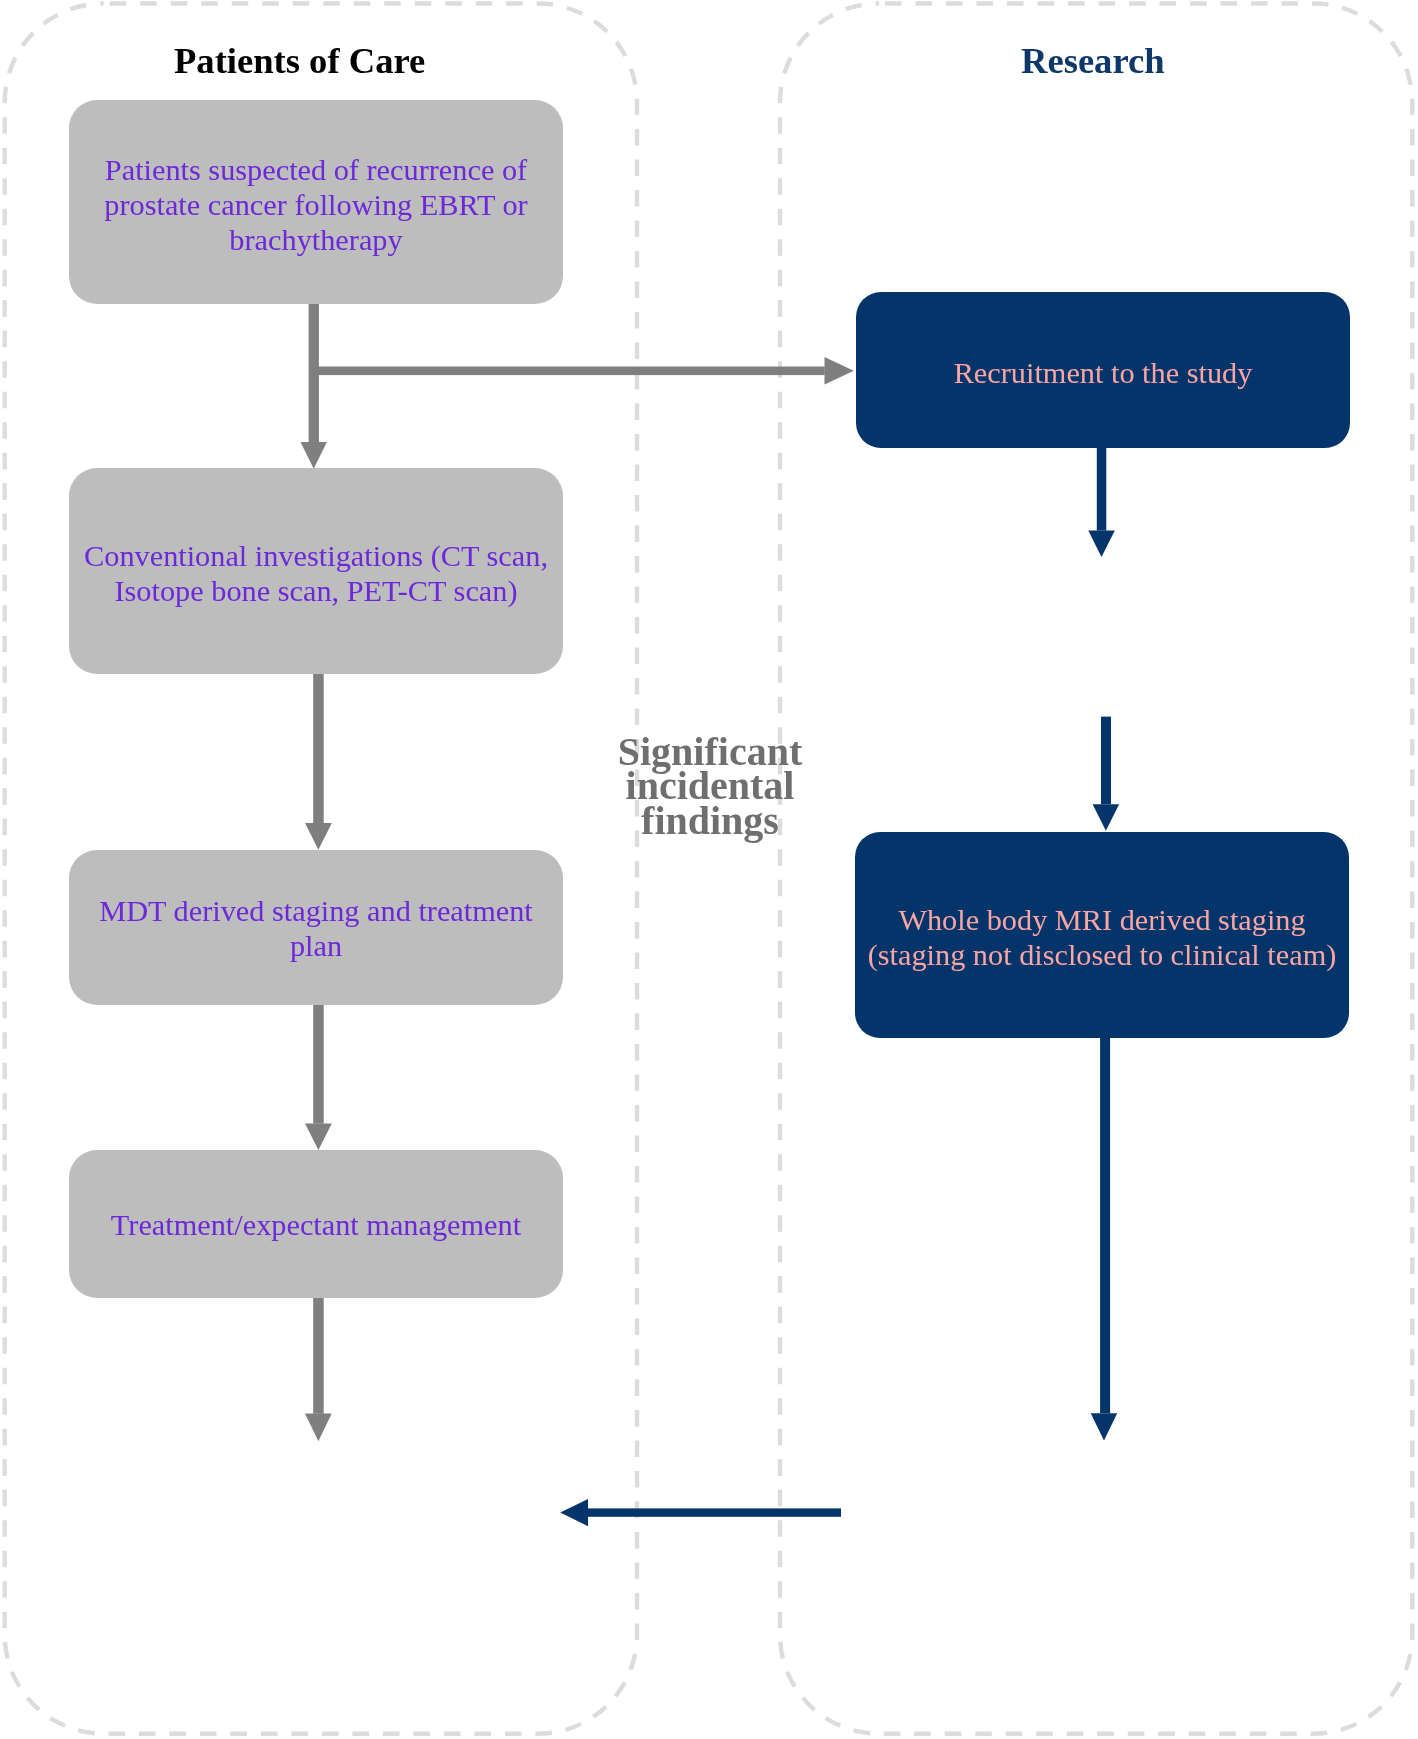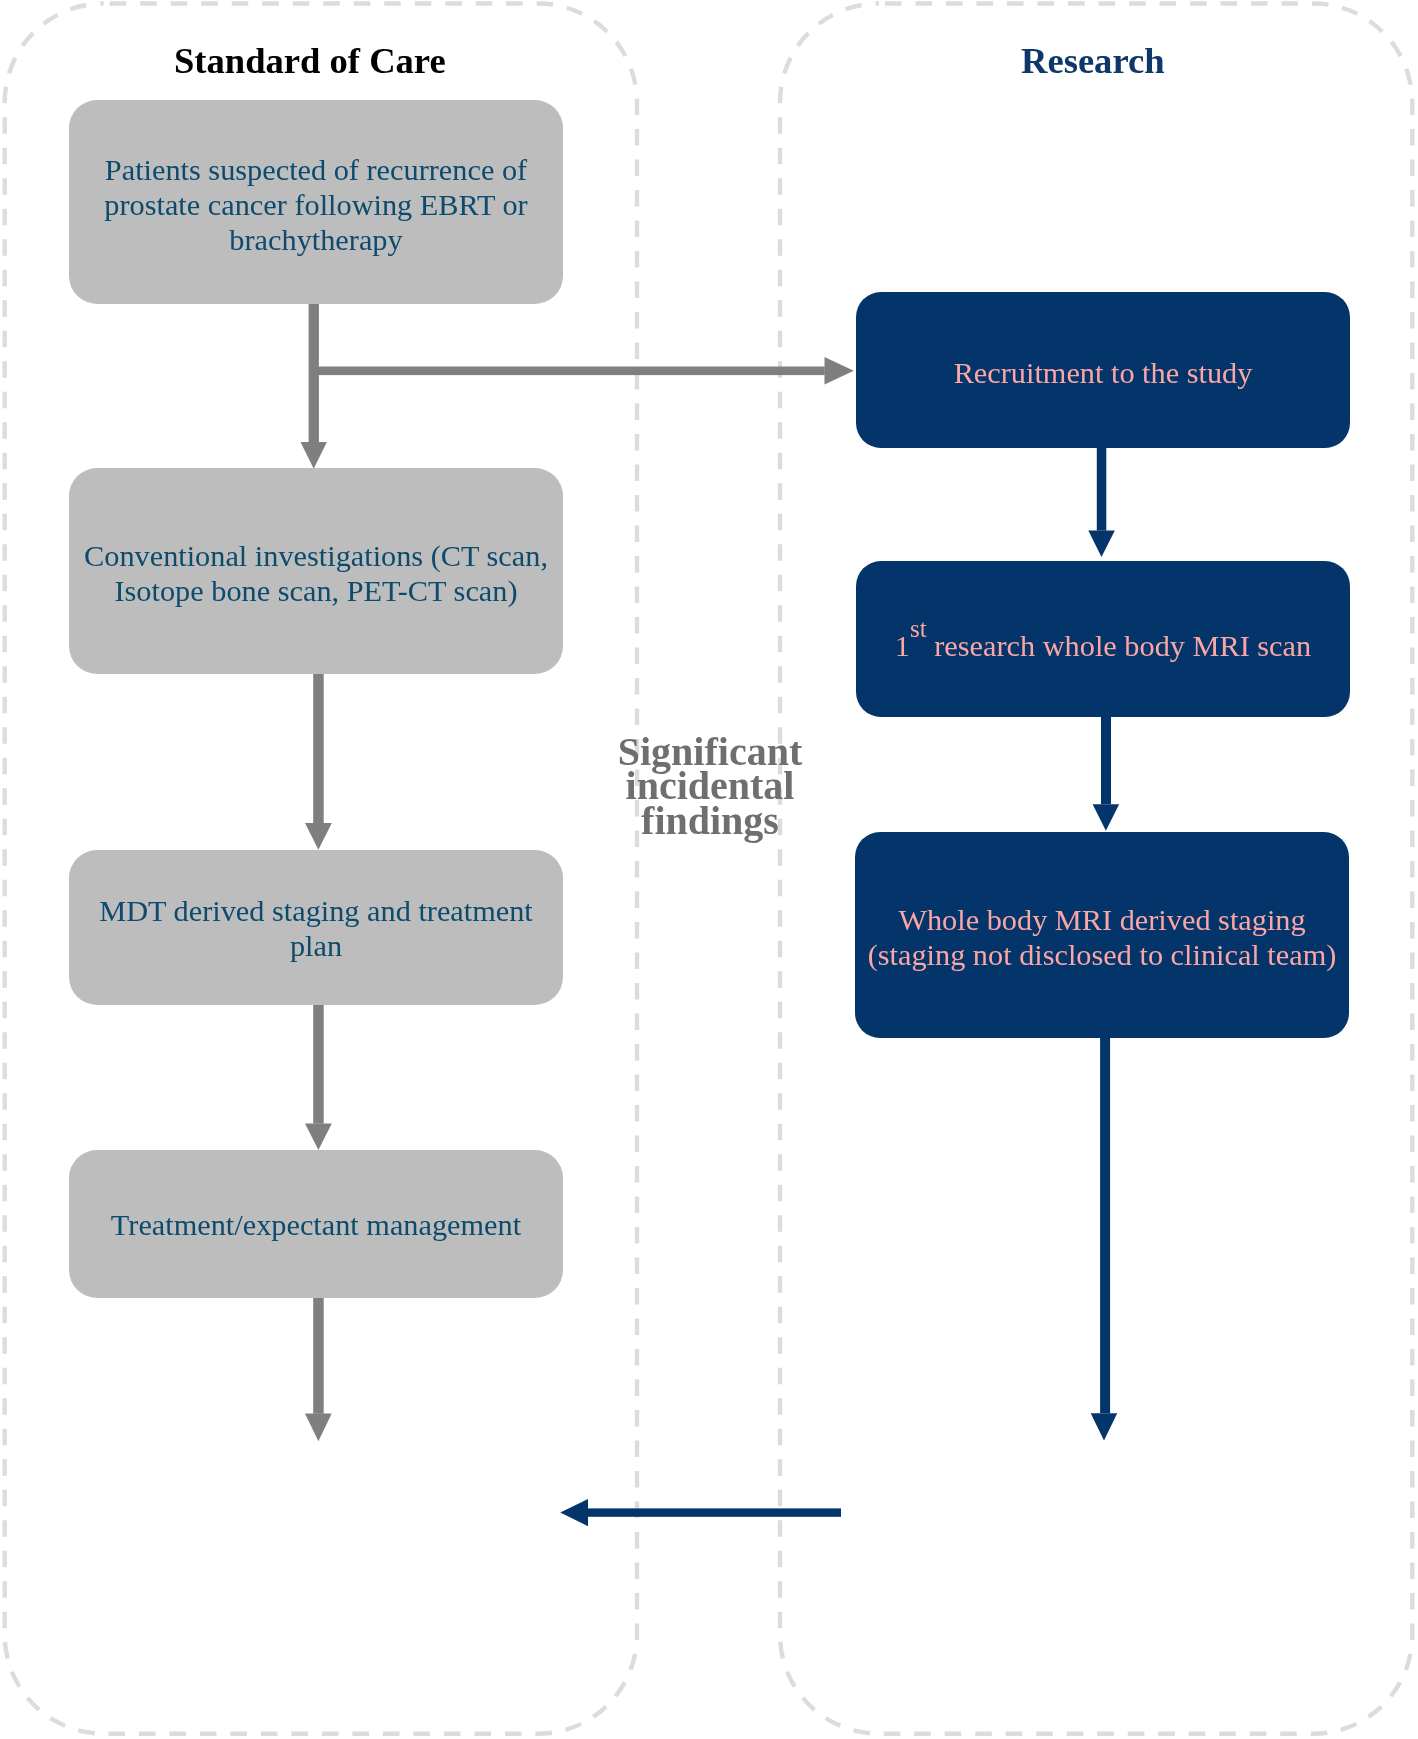--- a/index.html
+++ b/index.html
@@ -4,21 +4,21 @@
 <title>Study flow diagram</title>
 <style>
   html,body{margin:0;padding:0;background:#ffffff;}
   body{width:1418px;height:1739px;position:relative;overflow:hidden;
        font-family:"Liberation Serif",serif;}
   .stage{position:absolute;left:0;top:0;width:1418px;height:1739px;}
   svg.layer{position:absolute;left:0;top:0;width:1418px;height:1739px;overflow:visible;}
   .node{position:absolute;box-sizing:border-box;display:flex;align-items:center;
         justify-content:center;text-align:center;}
   .node .txt{display:block;line-height:35.2px;font-size:30.3px;position:relative;top:2px;will-change:transform;}
-  .gray{background:#bdbdbd;color:#0c4a6e;border-radius:28px;}
+  .gray{background:#bdbdbd;color:#6d28d9;border-radius:28px;}
   .blue{background:#03356a;color:#fca5a5;border-radius:25px;}
   .coltitle{position:absolute;font-weight:bold;white-space:nowrap;font-size:36.6px;
             line-height:36.6px;will-change:transform;}
   .sidelabel{position:absolute;font-weight:bold;color:#6f6f6f;text-align:center;
              line-height:34.4px;font-size:40px;white-space:nowrap;will-change:transform;}
   .sup{font-size:25px;vertical-align:18.8px;}
 </style>
 </head>
 <body>
 
@@ -48,42 +48,39 @@
       <polygon points="1088.3,530.6 1114.8,530.6 1101.5,556.9"></polygon>
       <rect x="1101.0" y="716.6" width="10" height="87.6"></rect>
       <polygon points="1092.6,804.2 1119.1,804.2 1105.9,830.8"></polygon>
       <rect x="1100.1" y="1037.4" width="10" height="375.8"></rect>
       <polygon points="1090.7,1413.2 1117.2,1413.2 1104,1440.6"></polygon>
       <rect x="588" y="1508.4" width="253" height="8.4"></rect>
       <polygon points="588,1499.0 588,1526.2 560.3,1512.6"></polygon>
     </g>
   </svg>
 
-  <div class="coltitle" style="left:174.2px;top:43.4px;color:#000000;">Standard of Care</div>
+  <div class="coltitle" style="left:174.2px;top:43.4px;color:#000000;">Patients of Care</div>
   <div class="coltitle" style="left:1021.2px;top:43.4px;color:#0d3869;">Research</div>
 
   <div class="node gray" style="left:68.8px;top:100.3px;width:494.2px;height:204px;">
     <span class="txt" style="width:440px;top:3.5px;">Patients suspected of recurrence of prostate cancer following EBRT or brachytherapy</span>
   </div>
   <div class="node gray" style="left:68.8px;top:849.6px;width:494.2px;height:155.3px;">
     <span class="txt" style="width:448px;">MDT derived staging and treatment plan</span>
   </div>
   <div class="node gray" style="left:68.8px;top:468.3px;width:494.2px;height:206px;">
     <span class="txt" style="width:472px;top:3px;">Conventional investigations (CT scan, Isotope bone scan, PET-CT scan)</span>
   </div>
   <div class="node gray" style="left:68.8px;top:1149.8px;width:494.2px;height:148.4px;">
     <span class="txt" style="width:470px;">Treatment/expectant management</span>
   </div>
 
   <div class="node blue" style="left:855.5px;top:291.5px;width:494.5px;height:156.8px;">
     <span class="txt" style="width:440px;top:3.5px;">Recruitment to the study</span>
   </div>
-  <div class="node blue" style="left:855.5px;top:560.7px;width:494.5px;height:156.1px;">
-    <span class="txt" style="width:460px;top:-1.5px;"><span>1</span><span class="sup">st</span><span> research whole body MRI scan</span></span>
-  </div>
   <div class="node blue" style="left:854.5px;top:831.5px;width:494.5px;height:206.3px;">
     <span class="txt" style="width:480px;top:3.7px;">Whole body MRI derived staging (staging not disclosed to clinical team)</span>
   </div>
 
   <div class="sidelabel" style="left:609.8px;top:735.1px;width:200px;">
     <div>Significant</div>
     <div>incidental</div>
     <div>findings</div>
   </div>
 

